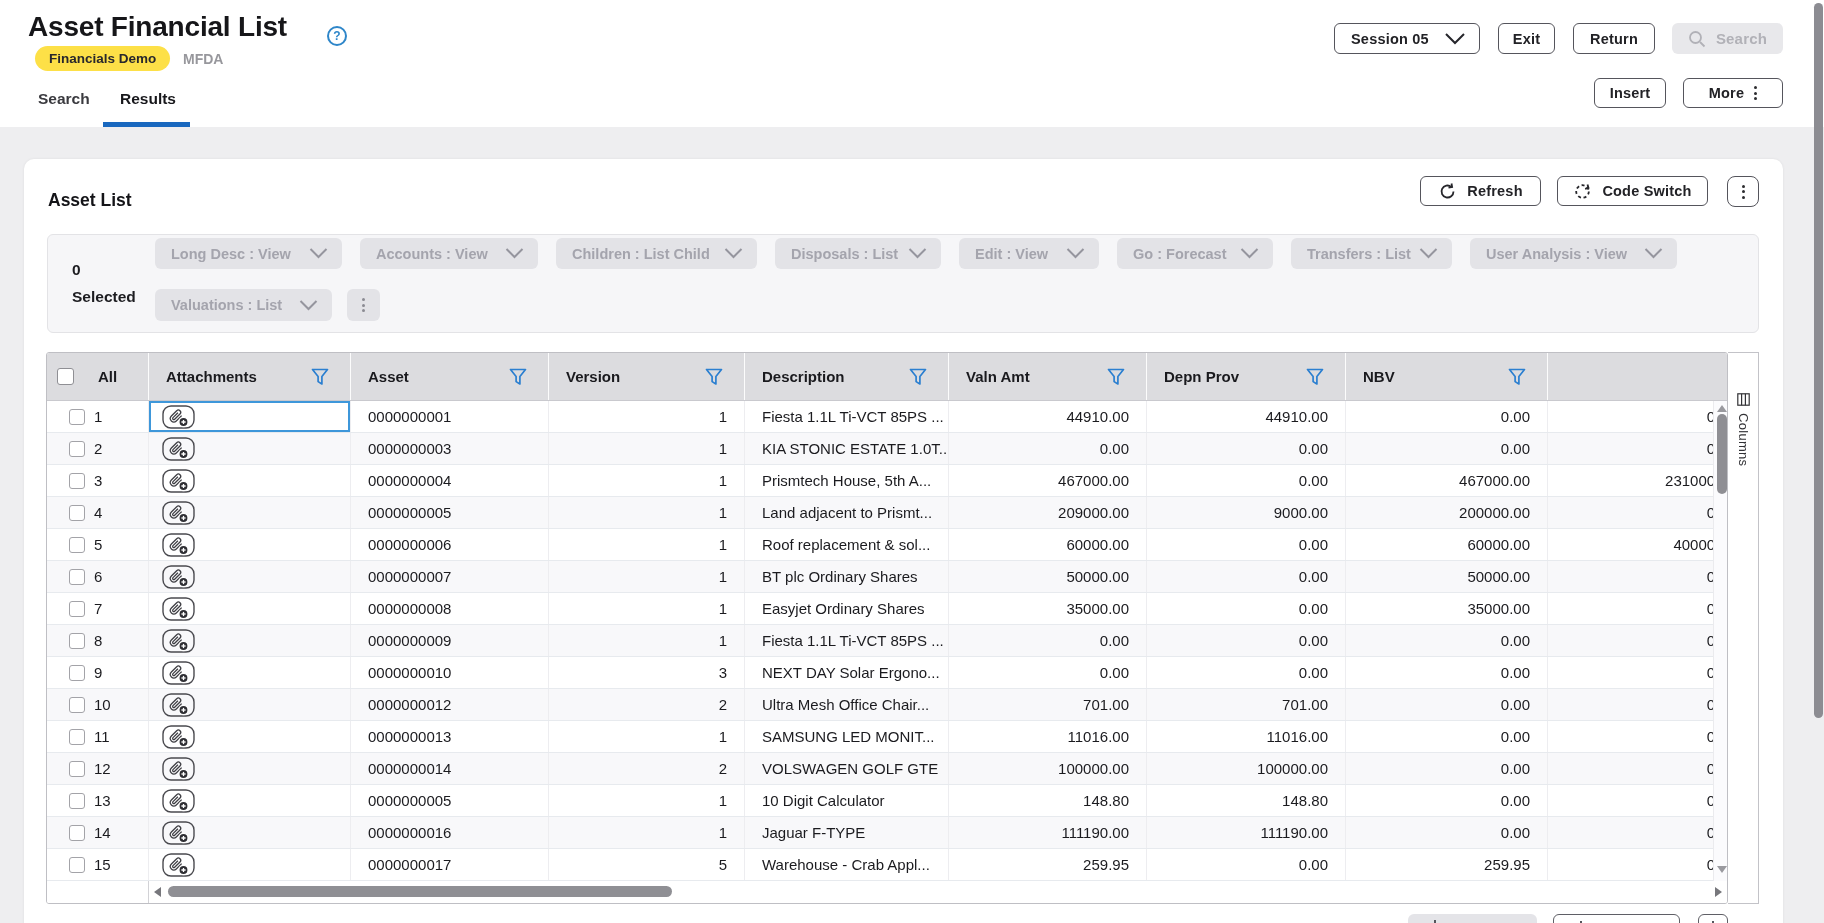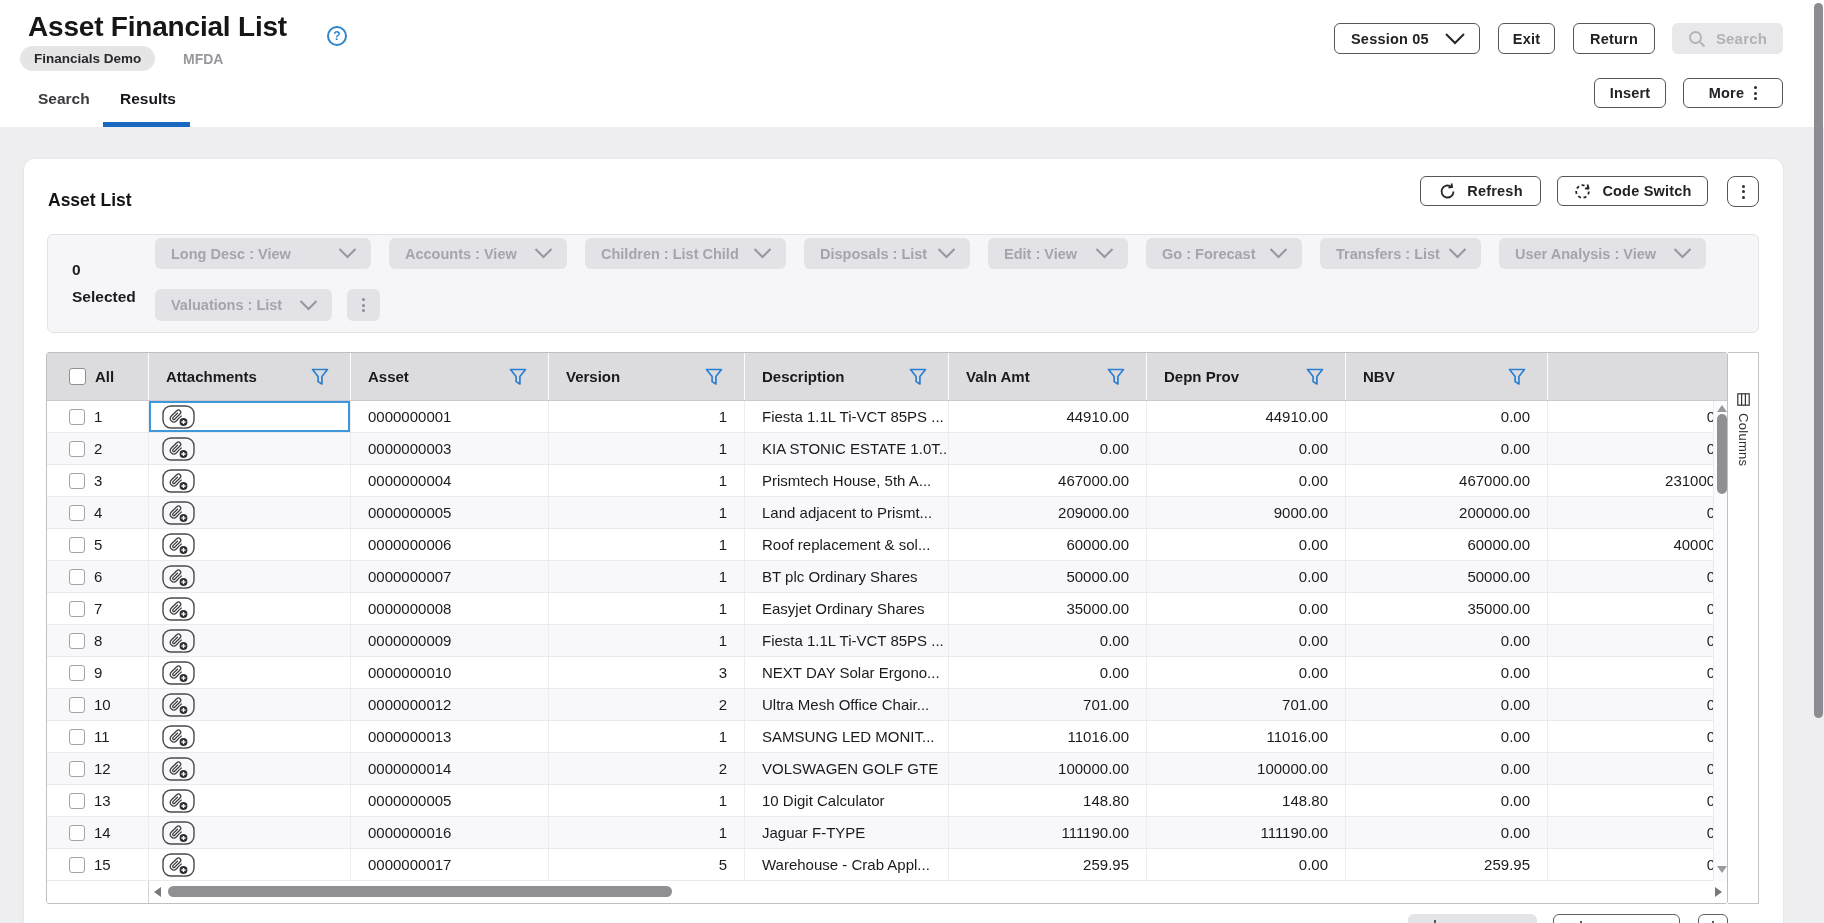--- a/index.html
+++ b/index.html
@@ -7,21 +7,21 @@
     font-family:"Liberation Sans", sans-serif; }
   .abs { position:absolute; }
   #content-bg { left:0; top:127px; width:1824px; height:796px; background:#eeeef0; }
   #card { left:24px; top:159px; width:1759px; height:800px; background:#fff;
     border-radius:10px 10px 0 0; box-shadow:0 0 3px rgba(0,0,0,.07); }
 
   
   #page-title { left:28px; top:11px; font-size:28px; font-weight:800; color:#161619; letter-spacing:-0.2px; }
   #help-icon { left:327px; top:26px; width:20px; height:20px; border:2px solid #2e86c9; border-radius:50%;
     color:#2e86c9; font-size:12px; font-weight:700; display:flex; align-items:center; justify-content:center; }
-  #badge { left:20px; top:46px; height:25px; padding:0 14px; background:#e5e5e5; border-radius:13px;
+  #badge { left:35px; top:46px; height:25px; padding:0 14px; background:#fde047; border-radius:13px;
     display:flex; align-items:center; font-size:13.5px; font-weight:700; color:#28282c; }
   #mfda { left:183px; top:51px; font-size:14px; font-weight:700; color:#97979c; }
   .tab { top:90px; font-size:15.5px; font-weight:700; color:#3a3a3f; }
   #tab-search { left:38px; }
   #tab-results { left:120px; color:#17171b; }
   #tab-underline { left:103px; top:122px; width:87px; height:5px; background:#1968bf; }
 
   .btn { border:1px solid #55555c; border-radius:6px; background:#fff; display:flex; align-items:center;
     justify-content:center; gap:10px; font-size:14.5px; font-weight:700; color:#222226; letter-spacing:.2px; cursor:default; }
   #btn-session { left:1334px; top:23px; width:146px; height:31px; justify-content:space-between; padding:0 13px 0 16px; }
@@ -50,21 +50,21 @@
     display:flex; align-items:center; justify-content:center; }
 
   
   #tbl { left:46px; top:352px; width:1682px; height:552px; border:1px solid #bfbfc4; border-radius:3px;
     background:#fff; overflow:hidden; position:absolute; }
   #thead { display:grid; grid-template-columns:102px 202px 198px 196px 204px 198px 199px 202px 199px;
     width:1700px; height:48px; background:#dcdcdf; border-bottom:1px solid #c9c9ce; }
   .th { display:flex; align-items:center; padding-left:17px; font-size:15px; font-weight:700; color:#1a1a1e;
     border-right:1px solid rgba(255,255,255,.9); white-space:nowrap; overflow:hidden; }
   .th .funnel { margin-left:auto; margin-right:20px; flex:none; }
-  .th-first { padding-left:22px; gap:9px; }
+  .th-first { padding-left:10px; gap:24px; }
   #tbody { width:1700px; }
   .trow { display:grid; grid-template-columns:102px 202px 198px 196px 204px 198px 199px 202px 199px;
     height:32px; border-bottom:1px solid #e7eaee; background:#fff; }
   .trow.even { background:#f8f8fa; }
   .td { display:flex; align-items:center; padding:0 17px; font-size:15px; color:#1b1b1f;
     border-right:1px solid #ededf0; white-space:nowrap; overflow:hidden; }
   .td.num { justify-content:flex-end; }
   .td.reval { padding-right:11px; border-right:none; }
   .td.c0 { padding-left:22px; gap:9px; }
   .td.attach { padding-left:13px; }
@@ -176,21 +176,21 @@
       <i></i>
     </span>
 </div>
 
 <div id="action-bar" class="abs"></div>
 <div id="selected-block" class="abs">
   <div>0</div>
   <div>Selected</div>
 </div>
 <div id="actions-row1" class="abs">
-    <div class="btn-gray" style="width: 216px;">
+    <div class="btn-gray" style="width: 187px;">
       <span>Long Desc : View</span>
       <svg width="19" height="11" viewBox="0 0 19 11">
         <polyline points="1.5,1 9.5,9 17.5,1" fill="none" stroke="#95959e" stroke-width="2"></polyline>
       </svg>
     </div>
     <div class="btn-gray" style="width: 178px;">
       <span>Accounts : View</span>
       <svg width="19" height="11" viewBox="0 0 19 11">
         <polyline points="1.5,1 9.5,9 17.5,1" fill="none" stroke="#95959e" stroke-width="2"></polyline>
       </svg>

